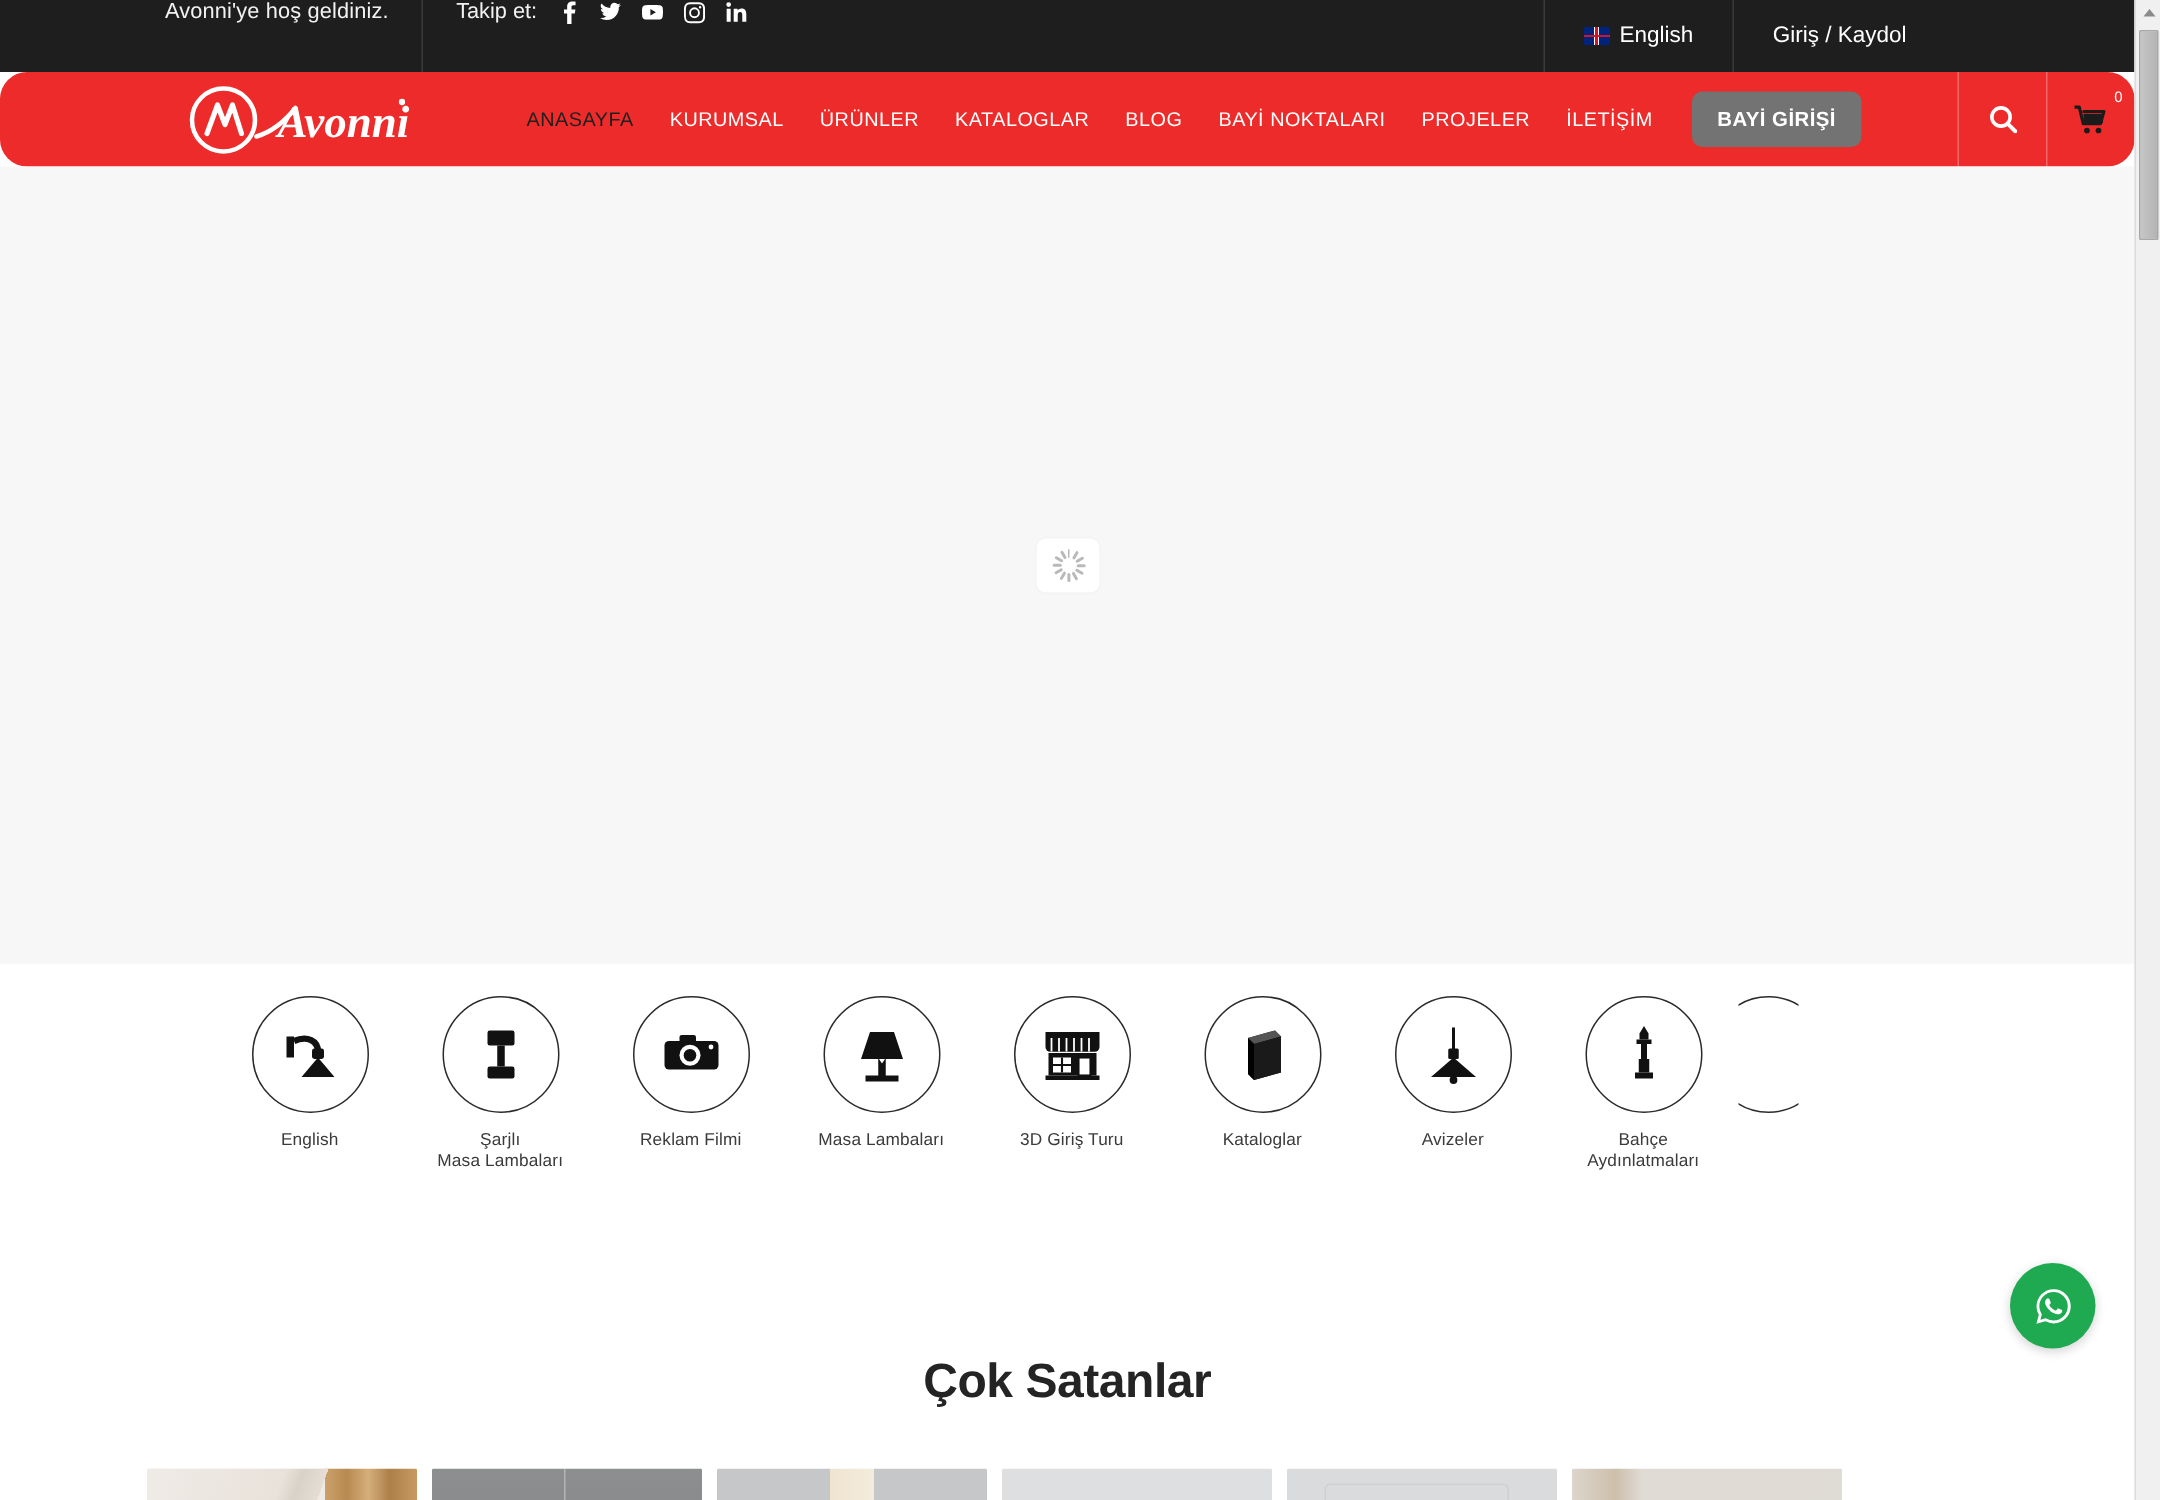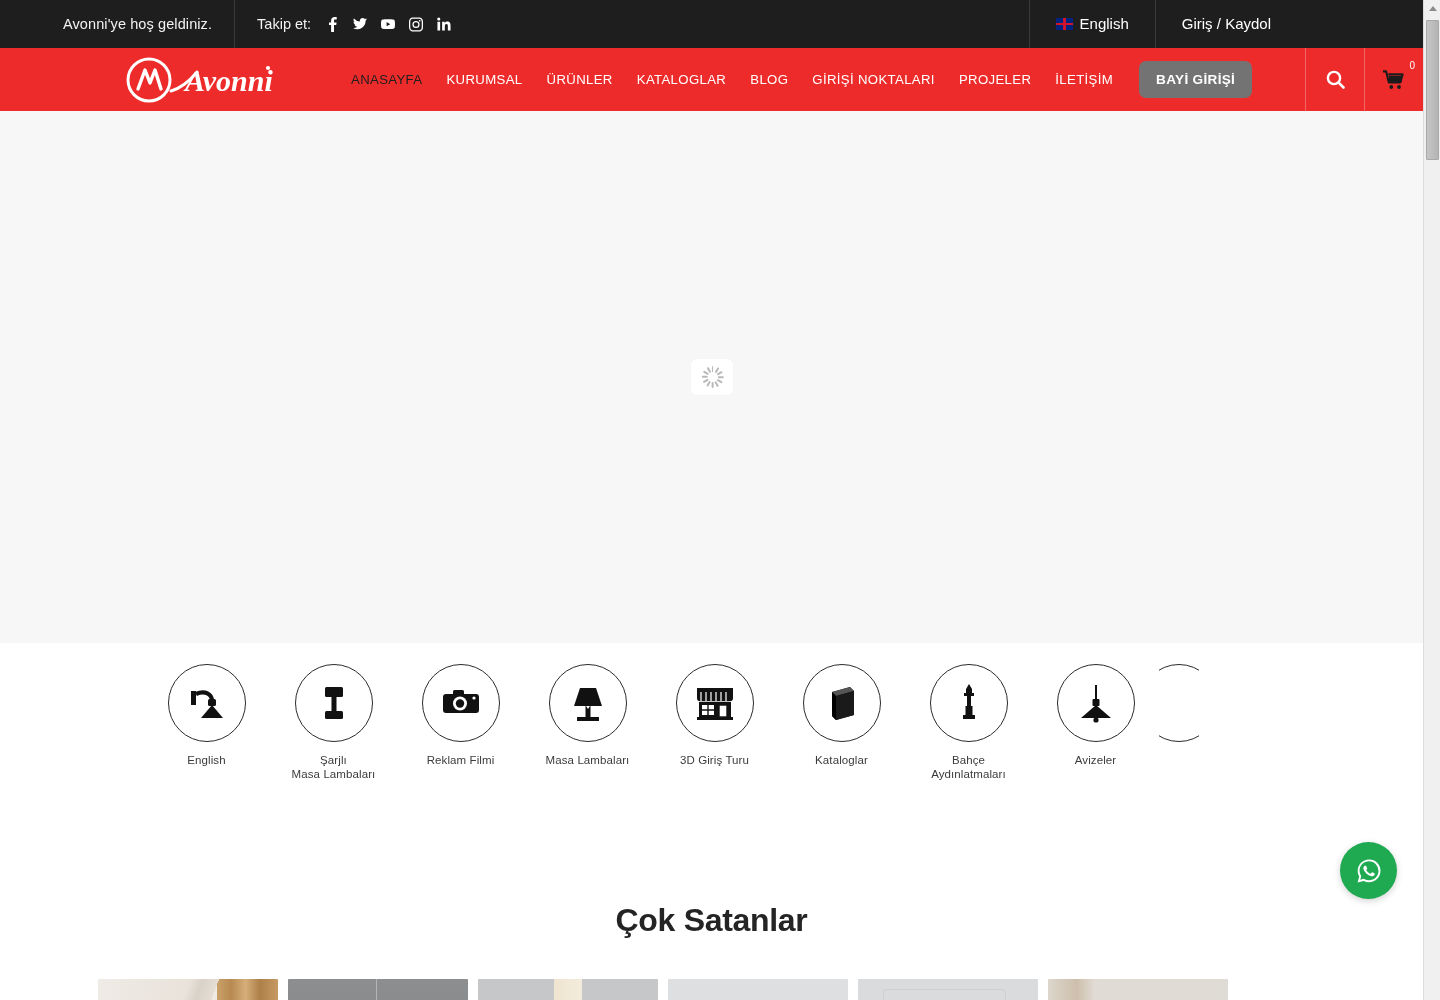--- a/index.html
+++ b/index.html
@@ -30,21 +30,21 @@
     border: 1px solid #a8a8a8; border-radius: 1px;
   }
 
   .page { width: 1423px; position: relative; }
 
   
   .topbar {
     height: 48px; background: #1e1e1e; color: #ffffff;
     display: flex; align-items: center; position: relative;
   }
-  .topbar-left { display: flex; align-items: center; margin-left: 63px; }
+  .topbar-left { display: flex; align-items: flex-start; margin-left: 110px; }
   .welcome-text { font-size: 14.5px; color: #f2f2f2; letter-spacing: .1px; }
   .topbar-divider { width: 1px; height: 48px; background: #3a3a3a; margin: 0 22px; }
   .follow-label { font-size: 14.5px; color: #f2f2f2; margin-right: 14px; }
   .social-list { display: flex; align-items: center; gap: 14px; }
   .social-list a {
     color: #ffffff; display: inline-flex; align-items: center; justify-content: center;
     width: 14px; height: 16px;
   }
   .social-list svg { fill: #ffffff; }
   .topbar-right {
@@ -71,20 +71,21 @@
       linear-gradient(to bottom, transparent 45%, #cf142b 45%, #cf142b 55%, transparent 55%),
       linear-gradient(to right, transparent 44%, #cf142b 44%, #cf142b 56%, transparent 56%);
   }
   .vsep { width: 1px; height: 48px; background: #3a3a3a; }
   .auth-item { padding: 0 26px 0 26px; font-size: 15px; color: #ffffff; height: 48px; line-height: 48px; }
 
   
   .navbar {
     height: 63px; background: #ee2b2b; display: flex; align-items: center;
     position: relative;
+    border-radius: 18px;
   }
   .brand { margin-left: 125px; width: 152px; height: 48px; display: flex; align-items: center; }
   .nav-links {
     display: flex; align-items: center; gap: 0; margin-left: 62px;
   }
   .nav-link {
     font-size: 13.2px; font-weight: normal; color: #ffffff; letter-spacing: .35px;
     padding: 0 12px; white-space: nowrap; text-decoration: none;
   }
   .nav-link.active { color: #1f1f1f; }
@@ -262,21 +263,21 @@
         <text x="60" y="35" font-family="Liberation Serif, serif" font-size="30" font-style="italic" fill="#ffffff" font-weight="bold">Avonni</text>
         <circle cx="143" cy="12" r="2.1" fill="#ffffff"></circle>
       </svg>
     </a>
     <div class="nav-links">
       <a class="nav-link active" href="#">ANASAYFA</a>
       <a class="nav-link" href="#">KURUMSAL</a>
       <a class="nav-link" href="#">ÜRÜNLER</a>
       <a class="nav-link" href="#">KATALOGLAR</a>
       <a class="nav-link" href="#">BLOG</a>
-      <a class="nav-link" href="#">GİRİŞİ NOKTALARI</a>
+      <a class="nav-link" href="#">BAYİ NOKTALARI</a>
       <a class="nav-link" href="#">PROJELER</a>
       <a class="nav-link" href="#">İLETİŞİM</a>
       <button class="dealer-btn">BAYİ GİRİŞİ</button>
     </div>
     <div class="nav-right">
       <span class="nav-sep"></span>
       <div class="nav-icon-cell">
         <svg width="19" height="19" viewBox="0 0 19 19">
           <circle cx="8" cy="8" r="6.1" fill="none" stroke="#ffffff" stroke-width="2.4"></circle>
           <line x1="12.4" y1="12.4" x2="17.5" y2="17.5" stroke="#ffffff" stroke-width="2.6" stroke-linecap="round"></line>
@@ -395,45 +396,45 @@
             <path d="M17 16 L35 11 L35 35 L17 40 Z" fill="#1a1a1a"></path>
             <path d="M13 12 L17 16 L17 40 L13 36 Z" fill="#000"></path>
           </svg>
         </div>
         <div class="cat-label">Kataloglar</div>
       </div>
 
       <div class="cat-item">
         <div class="cat-circle">
           <svg width="46" height="46" viewBox="0 0 46 46">
+            <rect x="22" y="5" width="2" height="16" fill="#111"></rect>
+            <rect x="19.5" y="19" width="7" height="7" rx="1" fill="#111"></rect>
+            <path d="M8 38 L23 25 L38 38 Z" fill="#111"></path>
+            <circle cx="23" cy="40" r="2.6" fill="#111"></circle>
+          </svg>
+        </div>
+        <div class="cat-label">Avizeler</div>
+      </div>
+
+      <div class="cat-item">
+        <div class="cat-circle">
+          <svg width="46" height="46" viewBox="0 0 46 46">
             <path d="M23 4 L26 9 L26 13 L20 13 L20 9 Z" fill="#111"></path>
             <rect x="18" y="13" width="10" height="3" fill="#111"></rect>
             <rect x="21" y="16" width="4" height="10" fill="#111"></rect>
             <rect x="19.5" y="26" width="7" height="9" fill="#111"></rect>
             <rect x="17" y="35" width="12" height="4" fill="#111"></rect>
           </svg>
         </div>
         <div class="cat-label">
           <span>Bahçe</span><br>
           <span>Aydınlatmaları</span>
         </div>
       </div>
 
-      <div class="cat-item">
-        <div class="cat-circle">
-          <svg width="46" height="46" viewBox="0 0 46 46">
-            <rect x="22" y="5" width="2" height="16" fill="#111"></rect>
-            <rect x="19.5" y="19" width="7" height="7" rx="1" fill="#111"></rect>
-            <path d="M8 38 L23 25 L38 38 Z" fill="#111"></path>
-            <circle cx="23" cy="40" r="2.6" fill="#111"></circle>
-          </svg>
-        </div>
-        <div class="cat-label">Avizeler</div>
-      </div>
-
       <div class="cat-item partial">
         <div class="cat-circle"></div>
       </div>
 
     </div>
   </div>
 
   <div>
     <h2 class="best-title">Çok Satanlar</h2>
     <div class="product-row">

